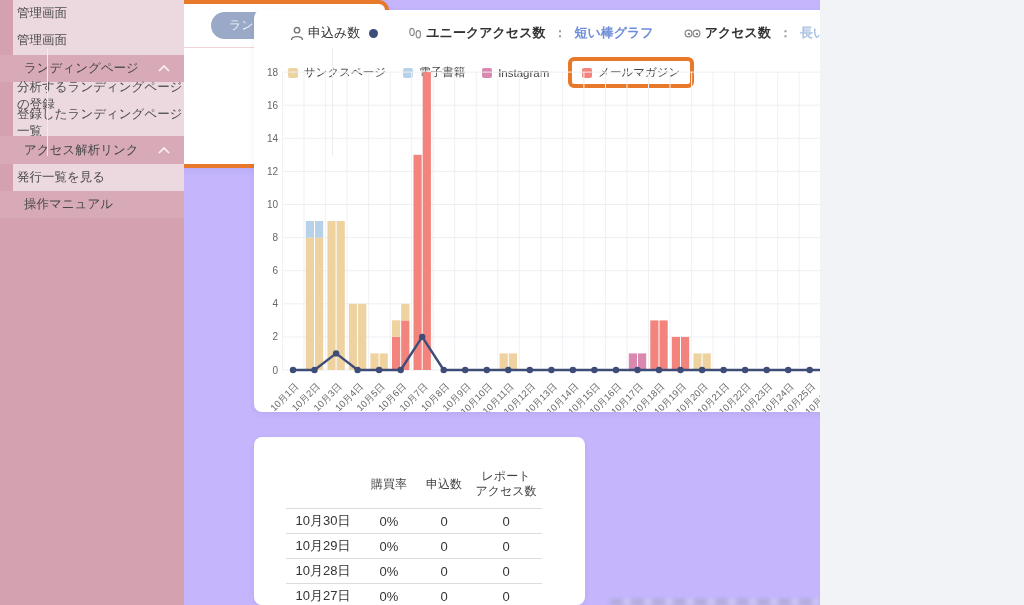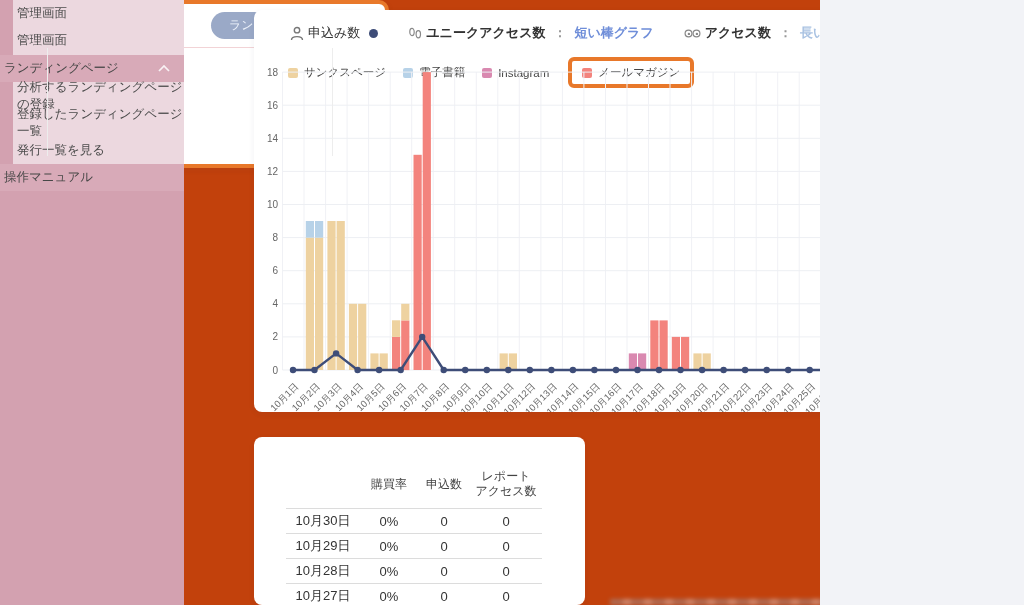--- a/index.html
+++ b/index.html
@@ -1,25 +1,25 @@
 <!DOCTYPE html>
 <html><head>
 <meta charset="utf-8">
 <style>
   * { margin:0; padding:0; box-sizing:border-box; }
   html,body { width:1024px; height:605px; overflow:hidden; }
   body { font-family:"Liberation Sans","DejaVu Sans",sans-serif; background:#f2f3f7; }
-  .page { position:relative; width:820px; height:605px; background:#c2410c; overflow:hidden; }
+  .page { position:relative; width:820px; height:605px; background:#c4b5fd; overflow:hidden; }
 
   
   .sidebar { position:absolute; left:0; top:0; width:184px; height:605px; background:#d3a1b0; }
   .side-row { position:relative; height:27.3px; display:flex; align-items:center;
               font-size:12.5px; color:#4c4c4c; }
   .side-row.light { margin-left:13px; background:#ecd8df; padding-left:4px; }
-  .side-row.dark  { background:#d8aab8; padding-left:4px; color:#474747; }
+  .side-row.dark  { background:#d8aab8; padding-left:24px; color:#474747; }
   .side-row .chev { position:absolute; right:14px; top:50%; transform:translateY(-50%); }
 
   
   .card { position:absolute; background:#fff; border-radius:8px;
           box-shadow:0 2px 6px rgba(40,40,80,.07); }
   .chart-card { left:254px; top:10px; width:711px; height:402px; }
   .table-card { left:254px; top:437px; width:331px; height:168px; }
   .ranking-card { left:588px; top:431px; width:389px; height:168px;
                   border:4px solid #e8782a; border-radius:10px; overflow:hidden;
                   box-shadow:0 2px 6px rgba(40,40,80,.07); background:#fff; }
@@ -94,20 +94,26 @@
         <span>ランディングページ</span>
         <span class="chev"><svg width="12" height="7" viewBox="0 0 12 7">
             <polyline points="1,6 6,1 11,6" fill="none" stroke="rgba(255,255,255,.85)" stroke-width="1.7"></polyline>
           </svg></span>
       </div>
       <div class="side-row light">
         <span>分析するランディングページの登録</span>
       </div>
       <div class="side-row light">
         <span>登録したランディングページ一覧</span>
+      </div>
+      <div class="side-row dark">
+        <span>アクセス解析リンク</span>
+        <span class="chev"><svg width="12" height="7" viewBox="0 0 12 7">
+            <polyline points="1,6 6,1 11,6" fill="none" stroke="rgba(255,255,255,.85)" stroke-width="1.7"></polyline>
+          </svg></span>
       </div>
       <div class="side-row light">
         <span>発行一覧を見る</span>
       </div>
       <div class="side-row dark">
         <span>操作マニュアル</span>
       </div>
     </aside>
 
   <section class="card chart-card">

